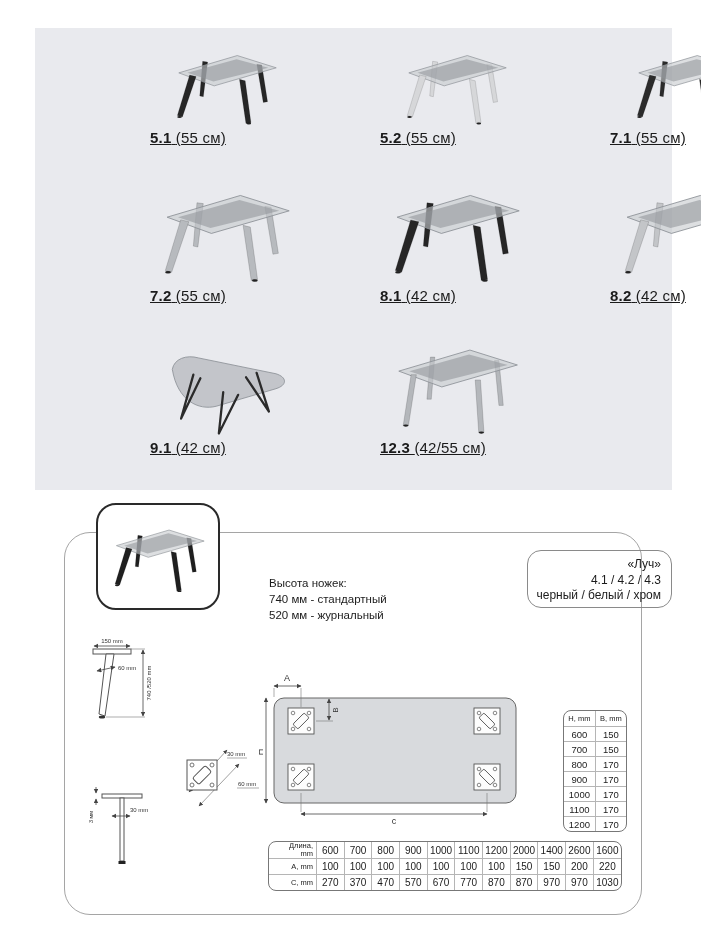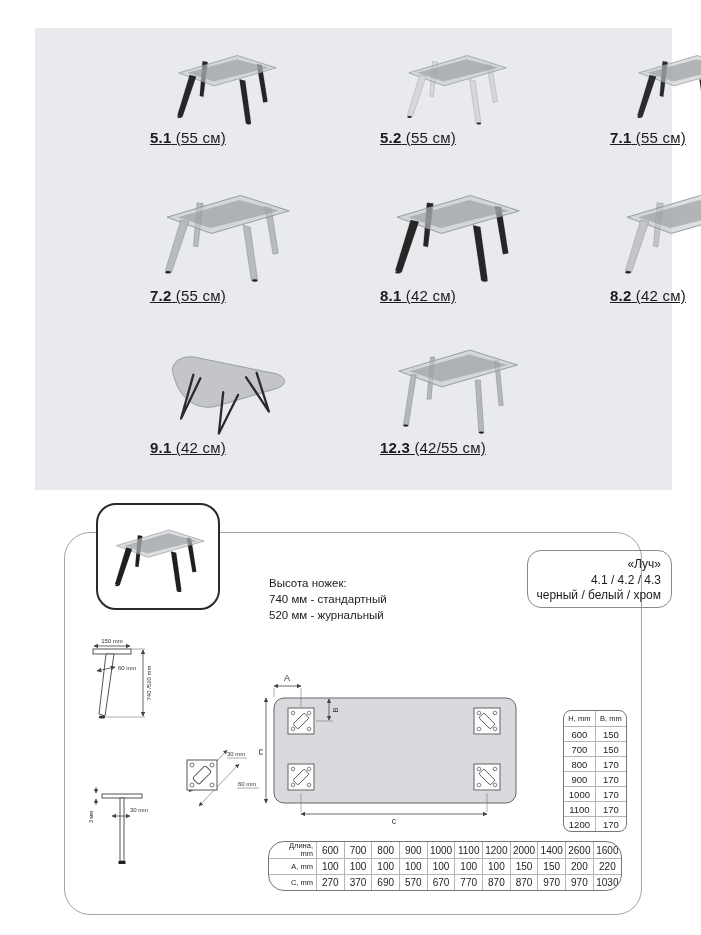--- a/index.html
+++ b/index.html
@@ -26,21 +26,21 @@
   .drw{position:absolute;}
   .drw text{font-family:"Liberation Sans",sans-serif;fill:#333;}
   
   .hbwrap{position:absolute;left:498px;top:177px;width:62px;border:1px solid #777;border-radius:8px;
           overflow:hidden;background:#fff;}
   table.hb{border-collapse:collapse;width:100%;}
   table.hb th{font-size:7.5px;font-weight:400;height:13px;}
   table.hb td{font-size:9.5px;height:12px;text-align:center;border-top:1px solid #b5b5b5;}
   table.hb td+td,table.hb th+th{border-left:1px solid #b5b5b5;}
   
-  .lenwrap{position:absolute;left:203px;top:308px;width:352px;border:1px solid #777;border-radius:16px;
+  .lenwrap{position:absolute;left:203px;top:308px;width:352px;border:1px solid #777;border-radius:8px;
            overflow:hidden;background:#fff;}
   table.len{border-collapse:collapse;width:100%;table-layout:fixed;}
   table.len td{text-align:center;font-size:10px;height:15px;padding:0;}
   table.len td.rh{width:44px;font-size:7.5px;text-align:right;padding-right:3px;line-height:8px;}
   table.len tr+tr td{border-top:1px solid #b5b5b5;}
   table.len td+td{border-left:1px solid #b5b5b5;}
   .defs{position:absolute;width:0;height:0;overflow:hidden;}
 </style>
 </head>
 <body>
@@ -351,21 +351,21 @@
           <td>100</td>
           <td>150</td>
           <td>150</td>
           <td>200</td>
           <td>220</td>
         </tr>
         <tr>
           <td class="rh">C, mm</td>
           <td>270</td>
           <td>370</td>
-          <td>690</td>
+          <td>470</td>
           <td>570</td>
           <td>670</td>
           <td>770</td>
           <td>870</td>
           <td>870</td>
           <td>970</td>
           <td>970</td>
           <td>1030</td>
         </tr>
       </tbody>

